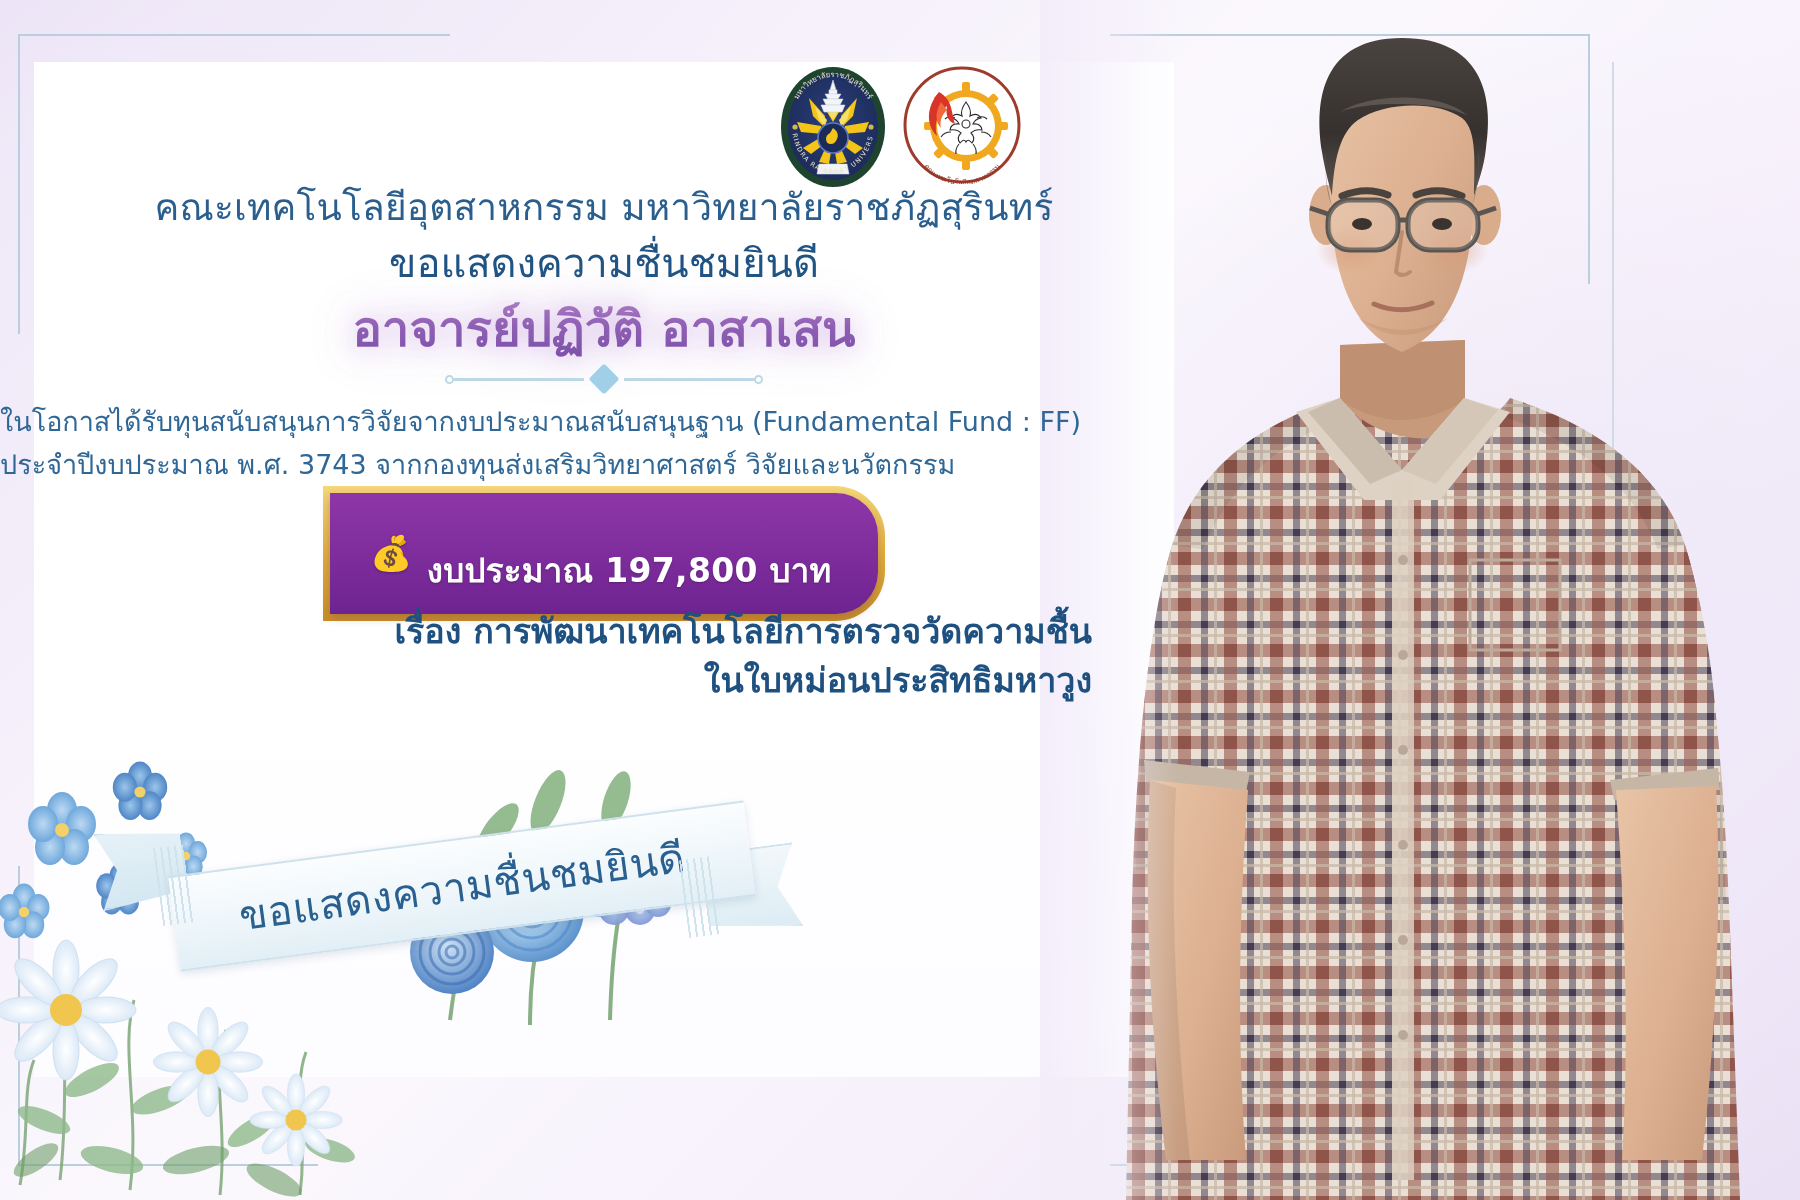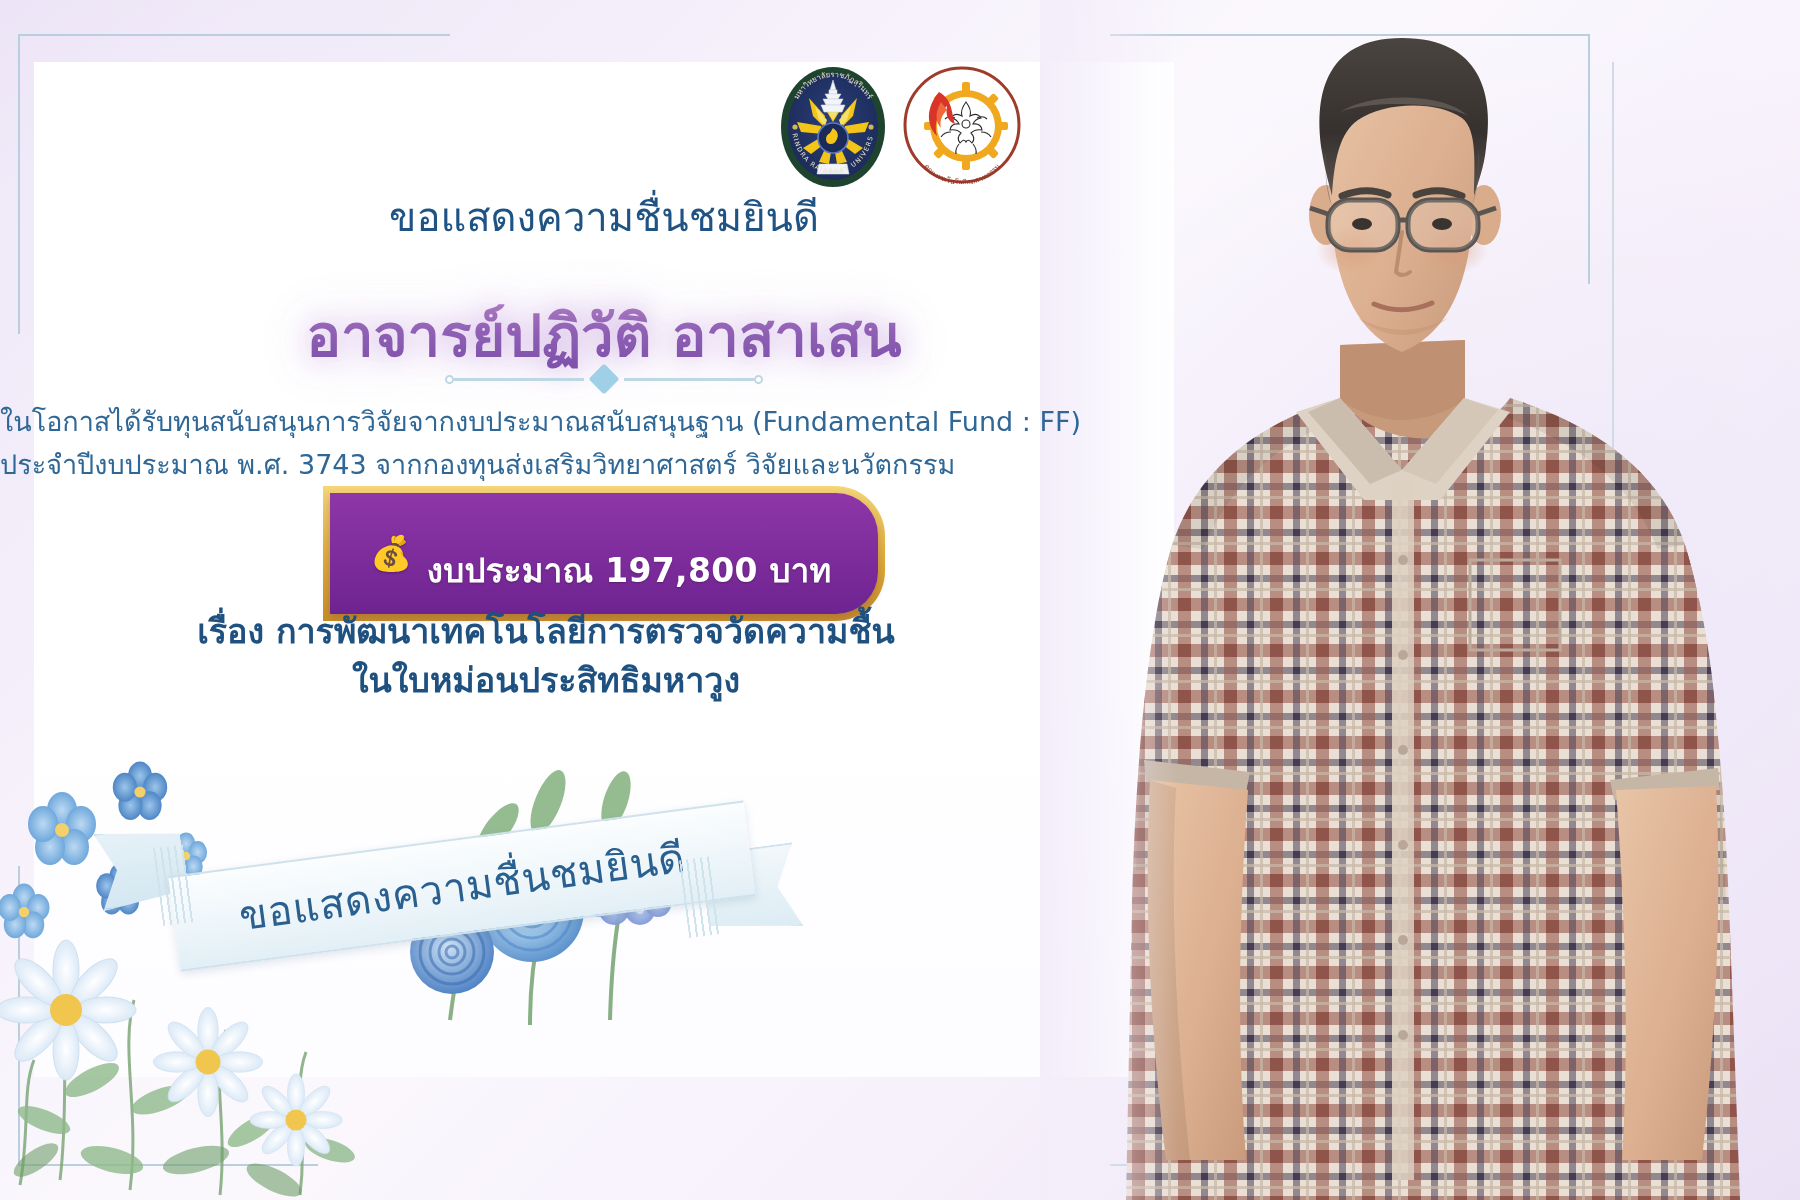--- a/index.html
+++ b/index.html
@@ -45,21 +45,21 @@
 
   
   .head-wrap{ position:absolute; left:0; width:1208px; top:185px; z-index:12; text-align:center; }
   .head1 { font-size:37px; color:#2a5e8e; letter-spacing:.2px; line-height:1.25;
            font-family:"DejaVu Sans", sans-serif; font-weight:400; }
   .head2 { font-size:40px; color:#1f5384; line-height:1.3; margin-top:6px;
            font-family:"DejaVu Sans", sans-serif; }
 
   .name {
     position:absolute; left:0; width:1208px; top:297px; z-index:12; text-align:center;
-    font-size:58px; font-weight:bold; line-height:1.35;
+    font-size:49px; font-weight:bold; line-height:1.35;
     font-family:"DejaVu Sans", sans-serif;
     background:linear-gradient(180deg,#b07fc4 0%, #8e5fb4 45%, #7a4fa8 100%);
     -webkit-background-clip:text; background-clip:text; color:transparent;
     filter:drop-shadow(0 0 14px rgba(186,140,214,.55)) drop-shadow(0 0 26px rgba(200,165,226,.45));
   }
 
   
   .divider { position:absolute; left:0; width:1208px; top:368px; z-index:12;
              display:flex; align-items:center; justify-content:center; gap:0; }
   .dv-line { width:130px; height:3px; background:#bcd8e4; }
@@ -88,21 +88,21 @@
     border-radius:0 50px 50px 0;
     background:linear-gradient(180deg,#f5d679 0%, #e0ae3c 50%, #c98f24 100%);
     z-index:-1;
   }
   .budget-icon{ font-size:34px; line-height:1; filter:drop-shadow(0 1px 1px rgba(0,0,0,.3)); }
   .budget-text{ color:#fff; font-size:33px; font-weight:bold;
                 font-family:"DejaVu Sans", sans-serif; letter-spacing:.3px;
                 text-shadow:0 1px 2px rgba(0,0,0,.25);margin-top:36px; }
 
   
-  .rtitle { position:absolute; left:0; width:1092px; top:607px; z-index:12; text-align:center;
+  .rtitle { position:absolute; left:0; width:1092px; top:607px; z-index:12; text-align:right;
             font-size:34px; font-weight:bold; color:#1e5080; line-height:1.45;
             font-family:"DejaVu Sans", sans-serif; }
   .rtitle div{ white-space:nowrap; }
 
   
   .ribbon-wrap{ position:absolute; left:150px; top:790px; width:640px; height:210px; z-index:14; }
   .ribbon{
     position:absolute; left:22px; top:48px; width:580px; height:96px;
     background:linear-gradient(180deg,#fbfdfe 0%, #eef6fa 55%, #e2eff6 100%);
     transform:rotate(-7.5deg);
@@ -386,20 +386,21 @@
 
       <path id="farc" d="M 10 70 A 49 49 0 0 0 108 70" fill="none"></path>
       <text font-size="7.2" fill="#8a3527" font-family="'DejaVu Sans',sans-serif">
         <textPath href="#farc" startOffset="50%" text-anchor="middle">คณะเทคโนโลยีอุตสาหกรรม</textPath>
       </text>
     </svg>
   </div>
 </div>
 
 <div class="head-wrap">
+  <div class="head1">คณะเทคโนโลยีอุตสาหกรรม มหาวิทยาลัยราชภัฏสุรินทร์</div>
   <div class="head2">ขอแสดงความชื่นชมยินดี</div>
 </div>
 
 <div class="name">อาจารย์ปฏิวัติ อาสาเสน</div>
 
 <div class="divider">
   <span class="dv-dot"></span>
   <span class="dv-line"></span>
   <span class="dv-dia"></span>
   <span class="dv-line"></span>

